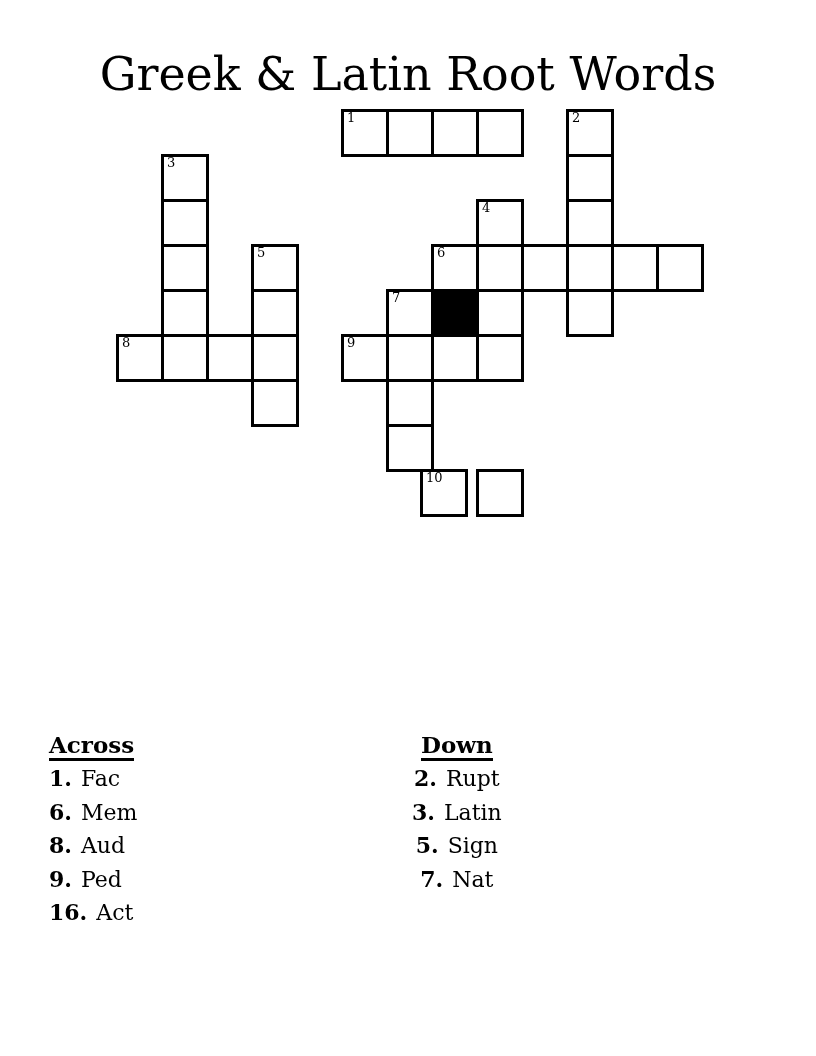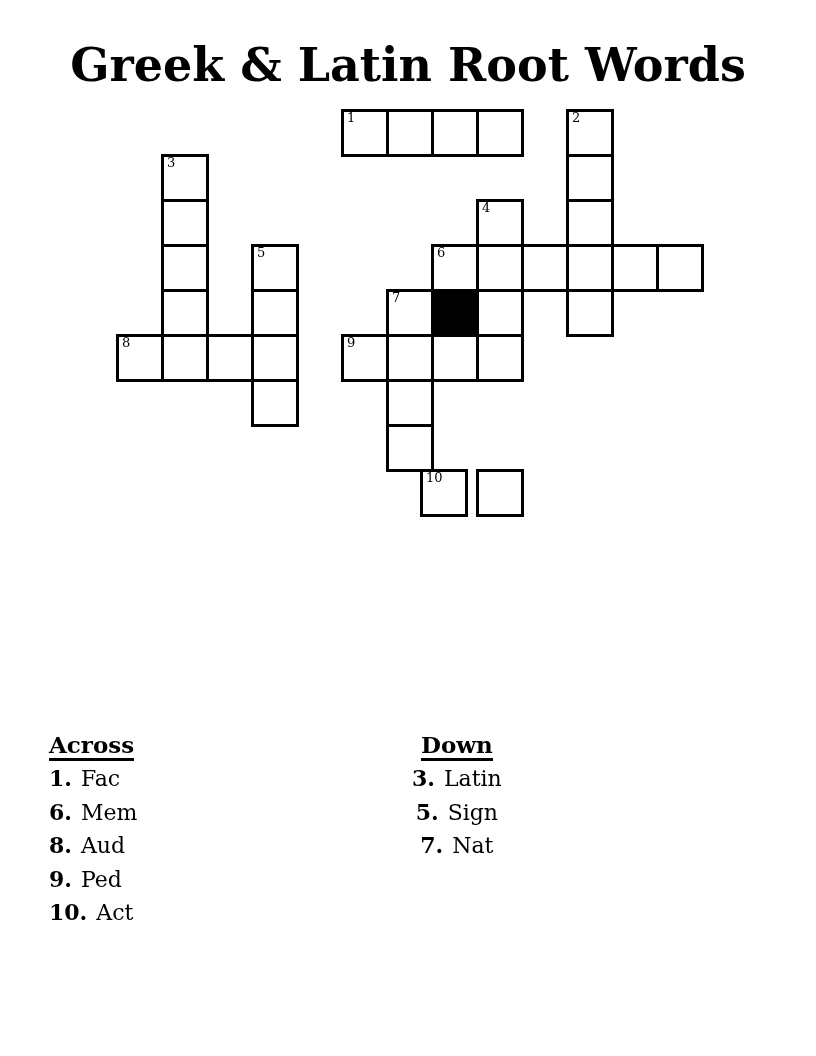--- a/index.html
+++ b/index.html
@@ -11,26 +11,26 @@
     position: relative;
     width: 816px;
     height: 1056px;
     background: #ffffff;
     color: #000000;
     font-family: "DejaVu Serif", "Liberation Serif", serif;
     overflow: hidden;
   }
   .title {
     position: absolute;
-    top: 38px;
+    top: 47px;
     left: 0;
     width: 100%;
     text-align: center;
     font-size: 46px;
-    font-weight: bold;
+    font-weight: normal;
     line-height: 1.2;
     margin: 0;
   }
   .grid-layer {
     position: absolute;
     top: 0;
     left: 0;
     width: 816px;
     height: 1056px;
   }
@@ -147,26 +147,27 @@
       <div class="cell" style="left: 476px; top: 469px;"></div>
     </div>
 
   <div class="clue-col across">
     <div class="clue-header">Across</div>
     <ul class="clue-list">
         <li class="clue"><span class="clue-num">1.</span><span class="clue-text">Fac</span></li>
         <li class="clue"><span class="clue-num">6.</span><span class="clue-text">Mem</span></li>
         <li class="clue"><span class="clue-num">8.</span><span class="clue-text">Aud</span></li>
         <li class="clue"><span class="clue-num">9.</span><span class="clue-text">Ped</span></li>
-        <li class="clue"><span class="clue-num">10.</span><span class="clue-text">Act</span></li>
+        <li class="clue"><span class="clue-num">16.</span><span class="clue-text">Act</span></li>
       </ul>
   </div>
 
   <div class="clue-col down">
     <div class="clue-header">Down</div>
     <ul class="clue-list">
+        <li class="clue"><span class="clue-num">2.</span><span class="clue-text">Rupt</span></li>
         <li class="clue"><span class="clue-num">3.</span><span class="clue-text">Latin</span></li>
         <li class="clue"><span class="clue-num">5.</span><span class="clue-text">Sign</span></li>
         <li class="clue"><span class="clue-num">7.</span><span class="clue-text">Nat</span></li>
       </ul>
   </div>
 
 </div>
 
 </body></html>

